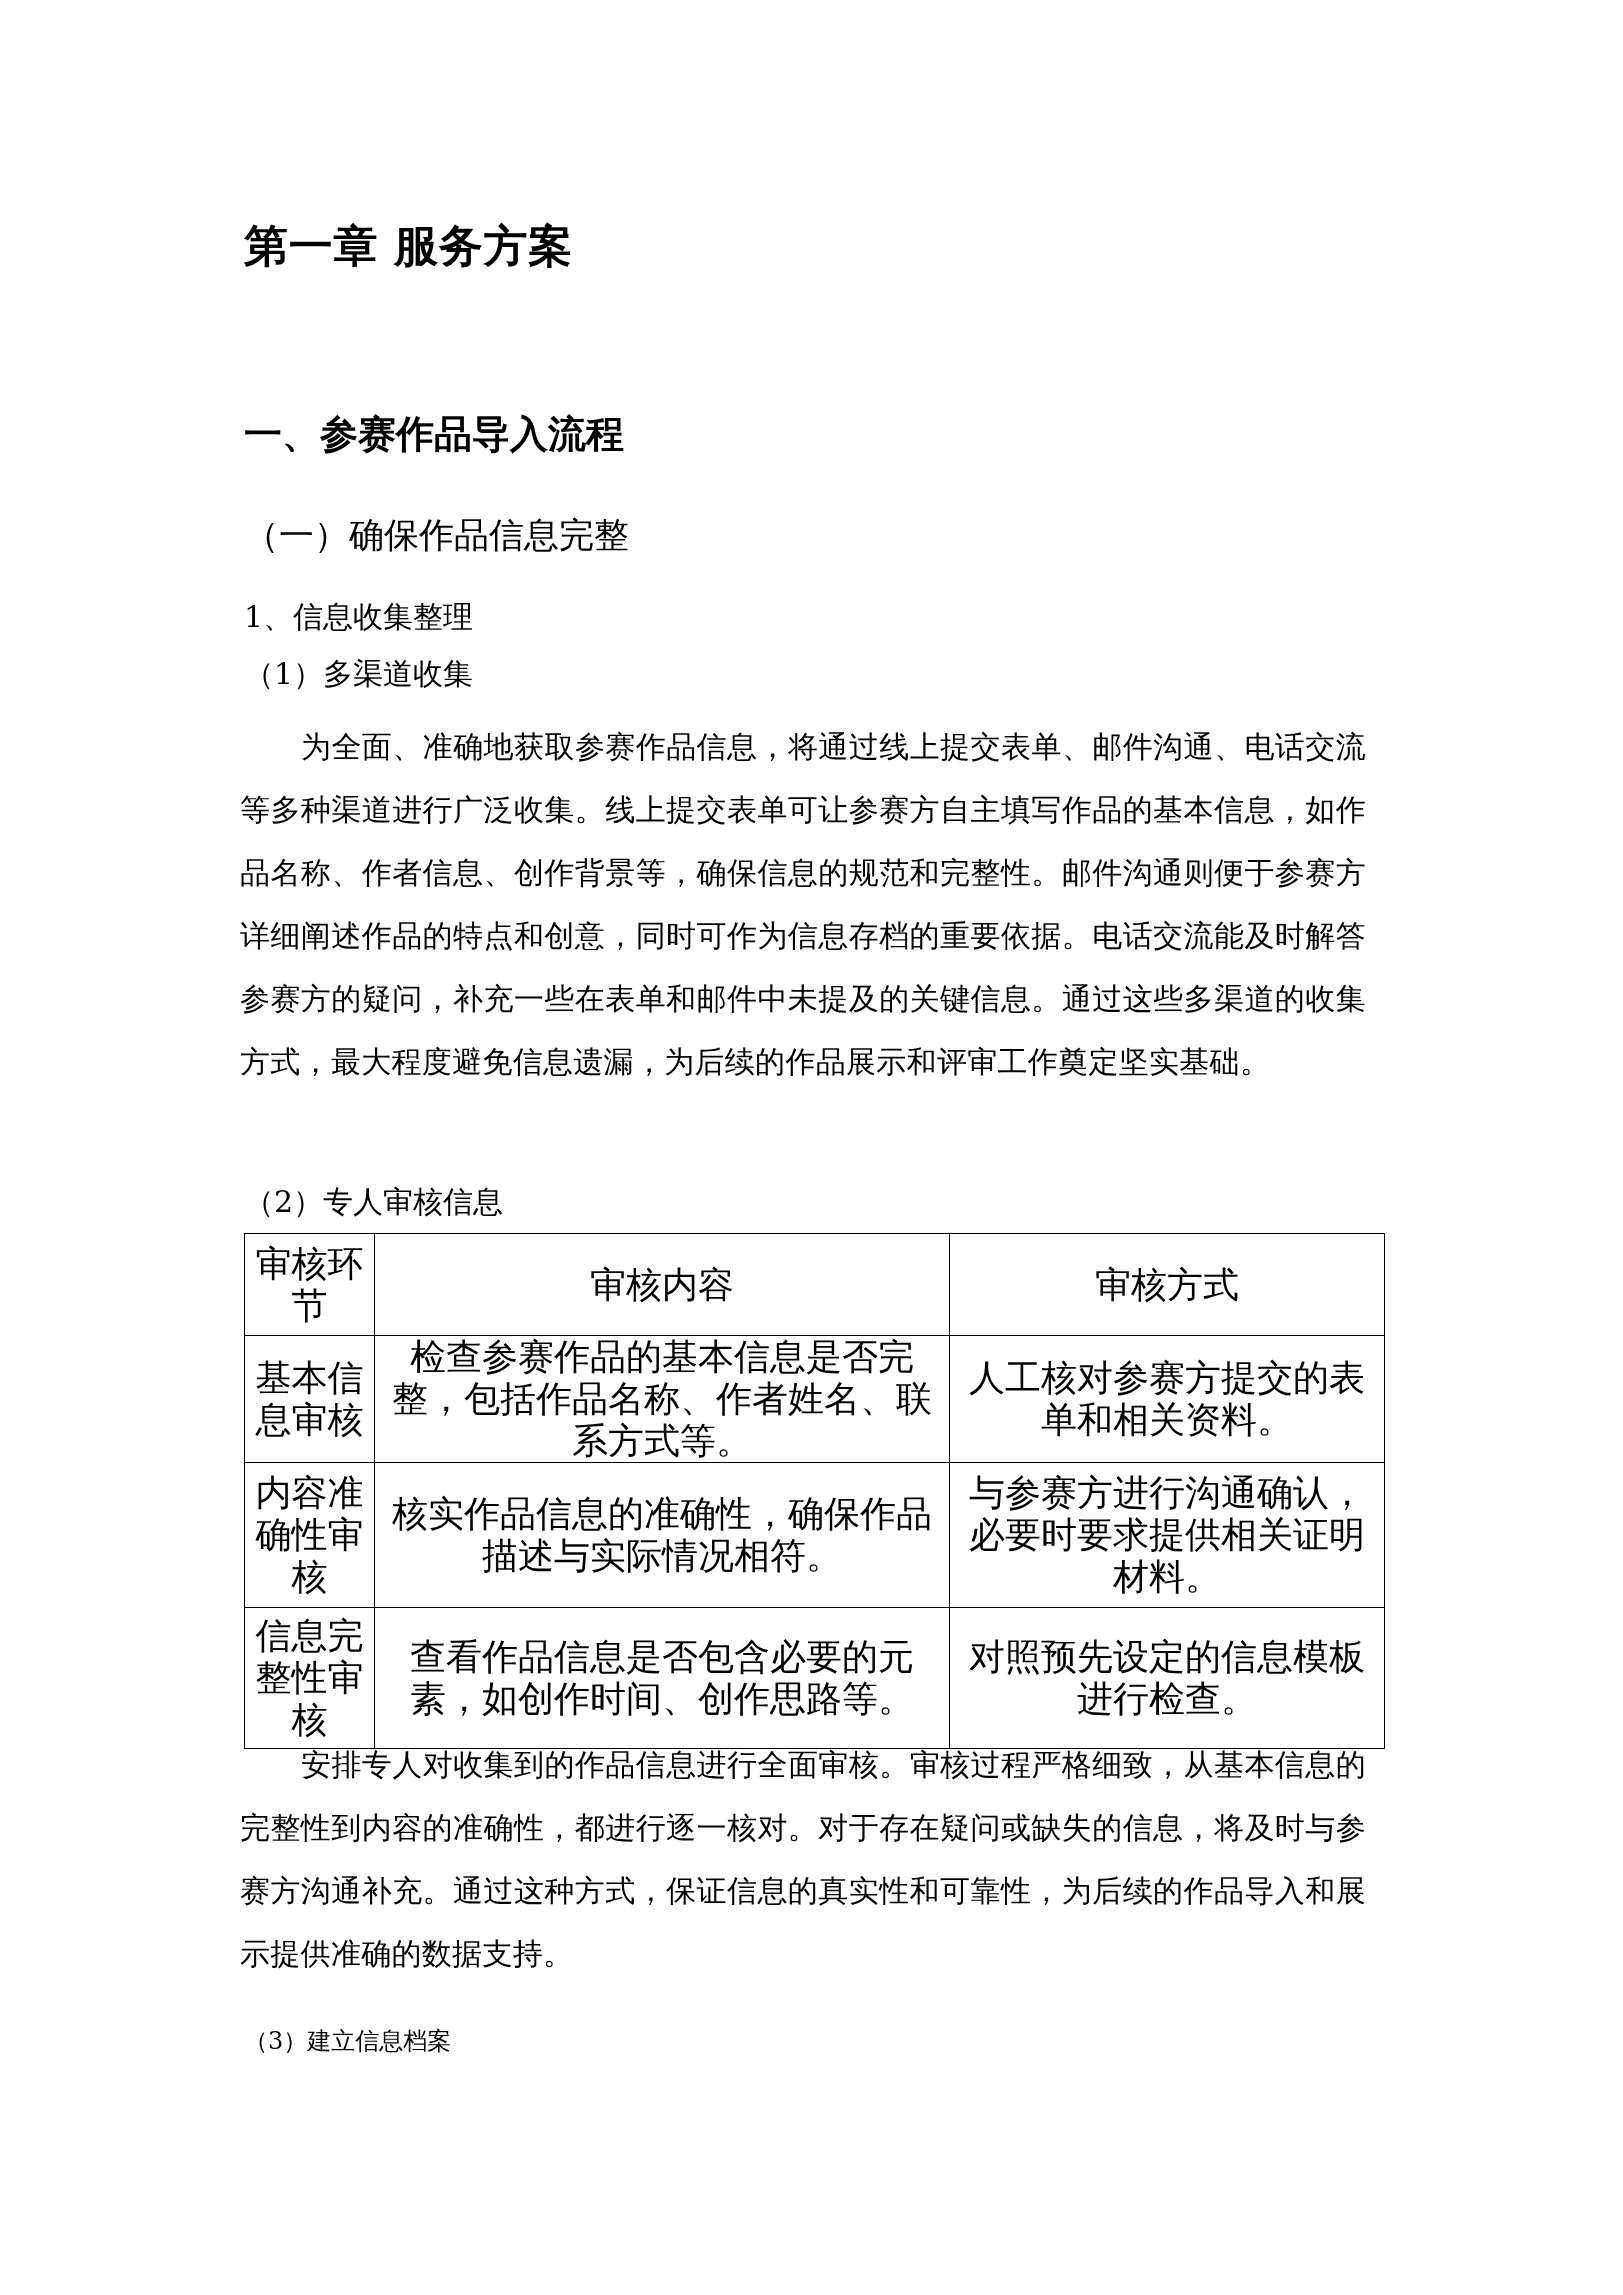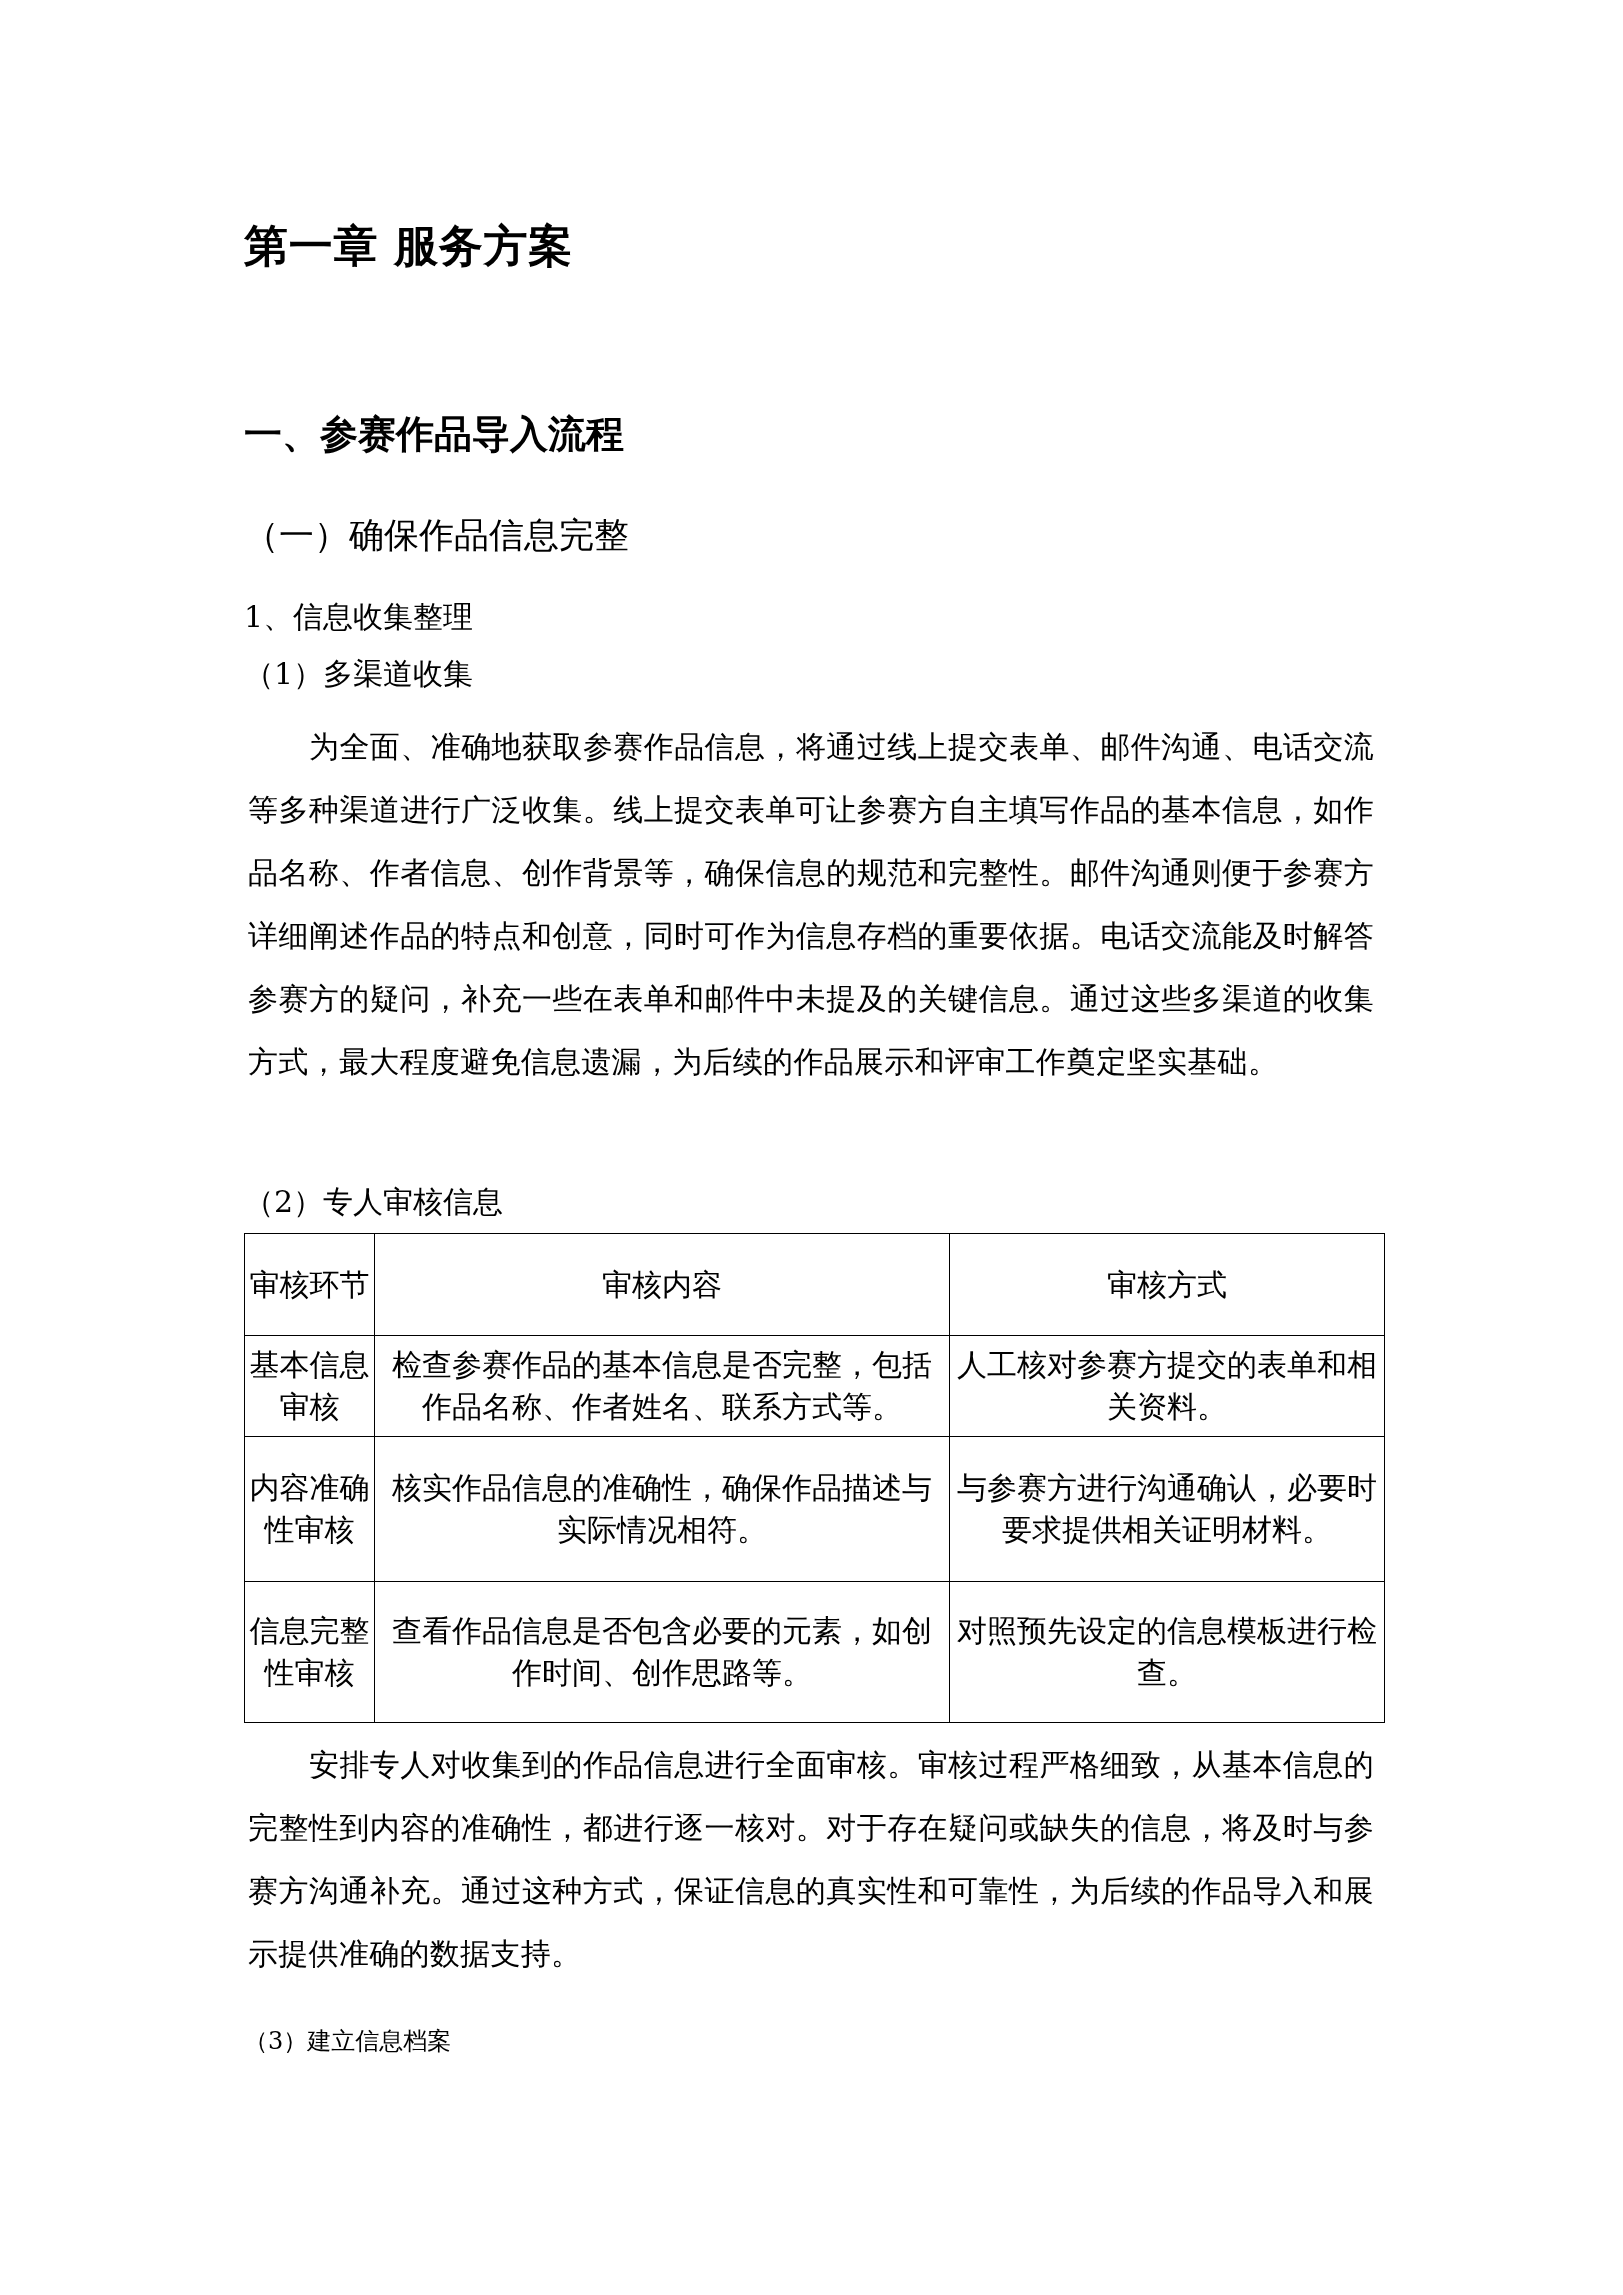--- a/index.html
+++ b/index.html
@@ -9,29 +9,29 @@
   .abs { position: absolute; white-space: nowrap; }
   .h1 { left: 244px; top: 216px; font-family: "DejaVu Sans", "Liberation Sans", sans-serif;
         font-weight: bold; font-size: 44px; line-height: 59px; letter-spacing: 0.7px; }
   .h2 { left: 244px; top: 313px; font-family: "DejaVu Sans", "Liberation Sans", sans-serif;
         font-weight: bold; font-size: 39px; line-height: 52px; }
   .h3 { left: 244px; top: 408px; font-family: "DejaVu Sans", "Liberation Sans", sans-serif;
         font-weight: bold; font-size: 38px; line-height: 52px; }
   .h4 { left: 244px; top: 512px; font-size: 35px; line-height: 46px; }
   .h5 { left: 244px; top: 597px; font-size: 30px; line-height: 39px; }
   .h6 { left: 244px; top: 654px; font-size: 30px; line-height: 39px; }
-  .para { position: absolute; left: 248px; width: 1126px; font-size: 30px; line-height: 63px;
+  .para { position: absolute; left: 240px; width: 1126px; font-size: 30px; line-height: 63px;
           text-align: justify; text-indent: 61px; letter-spacing: 0.3px; }
   .p1 { top: 715px; }
   .p2 { top: 1733px; }
   .sub2 { left: 244px; top: 1182px; font-size: 30px; line-height: 39px; }
   .sub3 { left: 244px; top: 2022px; font-size: 24px; line-height: 39px; }
 
   table.audit { position: absolute; left: 244px; top: 1233px; border-collapse: collapse;
-                width: 1139px; table-layout: fixed; font-size: 30px; line-height: 42px; }
+                width: 1139px; table-layout: fixed; font-size: 36px; line-height: 42px; }
   table.audit td { border: 1.3px solid #000000; text-align: center; vertical-align: middle;
                    padding: 0 3.9px; word-break: break-all; }
   col.c1 { width: 130px; } col.c2 { width: 575px; } col.c3 { width: 435px; }
   tr.r0 { height: 102px; } tr.r1 { height: 101px; } tr.r2 { height: 145px; } tr.r3 { height: 141px; }
 </style>
 </head>
 <body>
 
 <div class="page">
 

